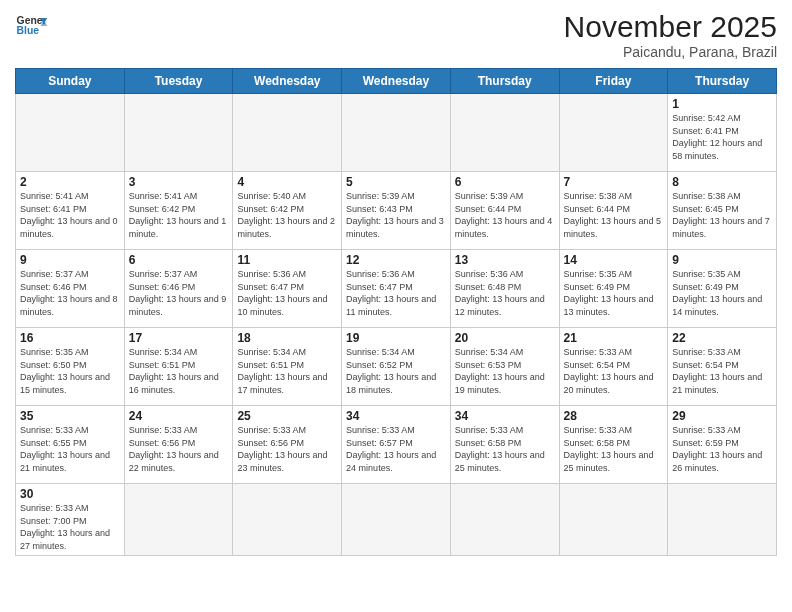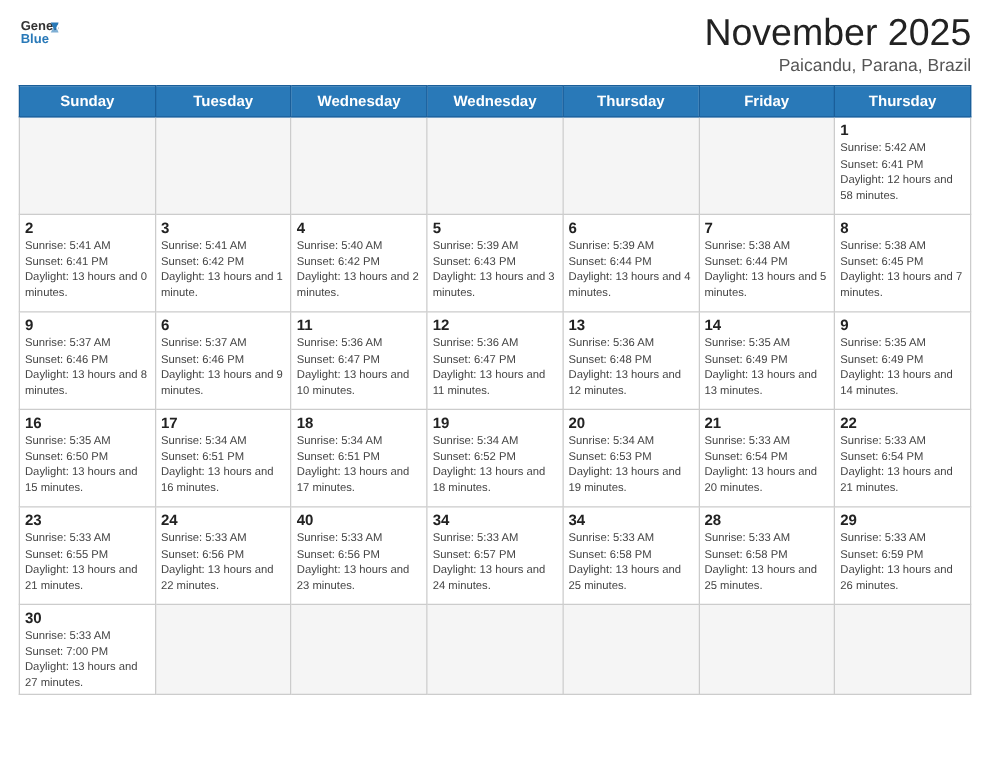--- a/index.html
+++ b/index.html
@@ -215,29 +215,29 @@
             <span class="day-number">21</span>
             <div class="day-info">Sunrise: 5:33 AM<br>Sunset: 6:54 PM<br>Daylight: 13 hours and 20 minutes.</div>
           </td>
           <td>
             <span class="day-number">22</span>
             <div class="day-info">Sunrise: 5:33 AM<br>Sunset: 6:54 PM<br>Daylight: 13 hours and 21 minutes.</div>
           </td>
         </tr>
         <tr>
           <td>
-            <span class="day-number">23</span>
+            <span class="day-number">35</span>
             <div class="day-info">Sunrise: 5:33 AM<br>Sunset: 6:55 PM<br>Daylight: 13 hours and 21 minutes.</div>
           </td>
           <td>
             <span class="day-number">24</span>
             <div class="day-info">Sunrise: 5:33 AM<br>Sunset: 6:56 PM<br>Daylight: 13 hours and 22 minutes.</div>
           </td>
           <td>
-            <span class="day-number">40</span>
+            <span class="day-number">25</span>
             <div class="day-info">Sunrise: 5:33 AM<br>Sunset: 6:56 PM<br>Daylight: 13 hours and 23 minutes.</div>
           </td>
           <td>
             <span class="day-number">34</span>
             <div class="day-info">Sunrise: 5:33 AM<br>Sunset: 6:57 PM<br>Daylight: 13 hours and 24 minutes.</div>
           </td>
           <td>
             <span class="day-number">34</span>
             <div class="day-info">Sunrise: 5:33 AM<br>Sunset: 6:58 PM<br>Daylight: 13 hours and 25 minutes.</div>
           </td>

